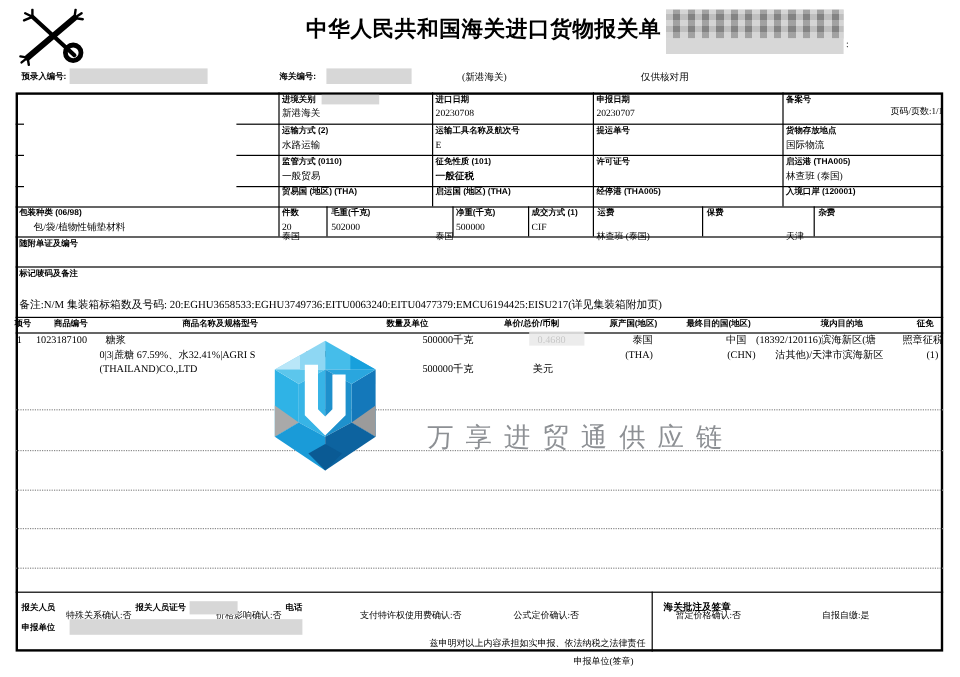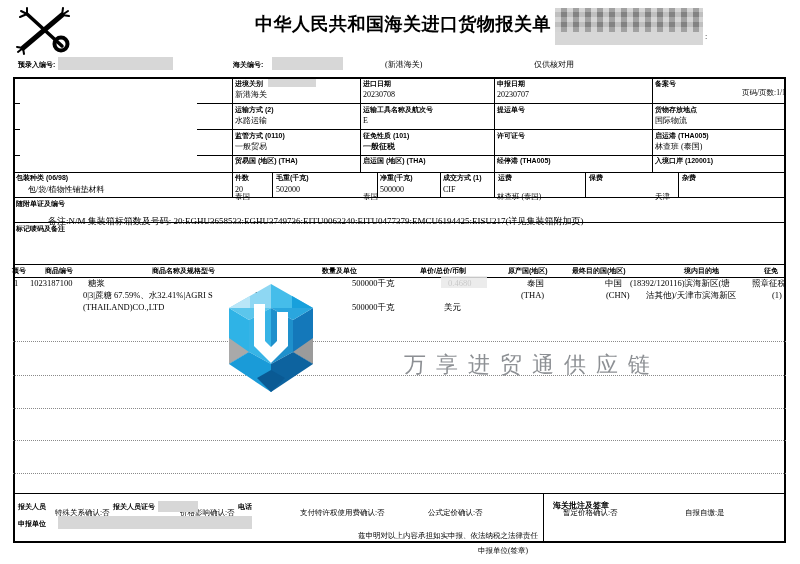--- a/index.html
+++ b/index.html
@@ -16,21 +16,21 @@
   .hlg{position:absolute;height:0;border-top:1px dotted #8a8a8a;}
   .vl{position:absolute;width:0;border-left:1px solid #000;}
   .red{position:absolute;background:#d7d7d7;z-index:3;}
   .redm{background-color:#a9a9a9;
         background-image:repeating-linear-gradient(90deg,rgba(255,255,255,.38) 0 6px,rgba(0,0,0,.14) 6px 12px),
                          repeating-linear-gradient(0deg,rgba(255,255,255,.22) 0 5px,rgba(0,0,0,.10) 5px 10px);}
   .wm{position:absolute;z-index:5;}
   .title{font-family:"Liberation Sans","DejaVu Sans",sans-serif;font-weight:bold;font-size:18px;letter-spacing:.5px;}
   .brand{font-family:"Liberation Sans","DejaVu Sans",sans-serif;font-size:46px;letter-spacing:4px;color:#1f88c5;}
   .brandg{font-size:62px;letter-spacing:0;vertical-align:-9px;}
-  .slogan{font-family:"Liberation Sans","DejaVu Sans",sans-serif;font-size:22px;letter-spacing:10px;color:#8d9094;margin-left:48px;}
+  .slogan{font-family:"Liberation Sans","DejaVu Sans",sans-serif;font-size:22px;letter-spacing:10px;color:#8d9094;}
 </style>
 </head>
 <body>
 
 <div id="page">
 
   <svg class="t" style="left:15px;top:7px;z-index:2;" width="58" height="48" viewBox="0 0 58 48">
     <g stroke="#000" fill="none" stroke-linecap="round">
       <path d="M8,41 L47,8" stroke-width="5"></path>
       <path d="M12,7 L47,39" stroke-width="3.5"></path>
@@ -129,21 +129,21 @@
   <span class="t s" style="left:380px;top:186px;">500000</span>
   <span class="t b" style="left:443px;top:174px;">成交方式 (1)</span>
   <span class="t s" style="left:443px;top:186px;">CIF</span>
   <span class="t b" style="left:498px;top:174px;">运费</span>
   <span class="t b" style="left:589px;top:174px;">保费</span>
   <span class="t b" style="left:682px;top:174px;">杂费</span>
 
   <span class="t b" style="left:16px;top:200px;">随附单证及编号</span>
 
   <span class="t b" style="left:16px;top:225px;">标记唛码及备注</span>
-  <span class="t s9" style="left:16px;top:217px;padding-left:32px;">备注:N/M   集装箱标箱数及号码: 20:EGHU3658533:EGHU3749736:EITU0063240:EITU0477379:EMCU6194425:EISU217(详见集装箱附加页)</span>
+  <span class="t s9" style="left:16px;top:250px;">备注:N/M   集装箱标箱数及号码: 20:EGHU3658533:EGHU3749736:EITU0063240:EITU0477379:EMCU6194425:EISU217(详见集装箱附加页)</span>
 
   <span class="t b" style="left:12px;top:267px;">项号</span>
   <span class="t b" style="left:45px;top:267px;">商品编号</span>
   <span class="t b" style="left:152px;top:267px;">商品名称及规格型号</span>
   <span class="t b" style="left:322px;top:267px;">数量及单位</span>
   <span class="t b" style="left:420px;top:267px;">单价/总价/币制</span>
   <span class="t b" style="left:508px;top:267px;">原产国(地区)</span>
   <span class="t b" style="left:572px;top:267px;">最终目的国(地区)</span>
   <span class="t b" style="left:684px;top:267px;">境内目的地</span>
   <span class="t b" style="left:764px;top:267px;">征免</span>

